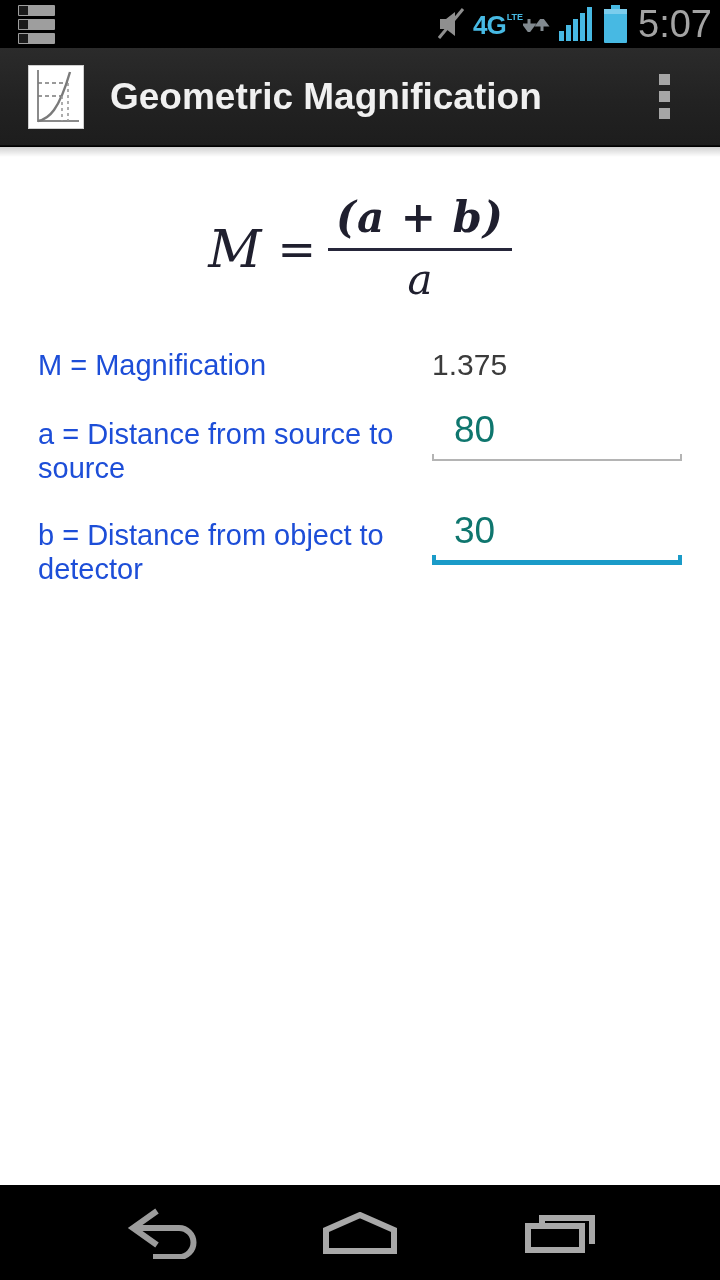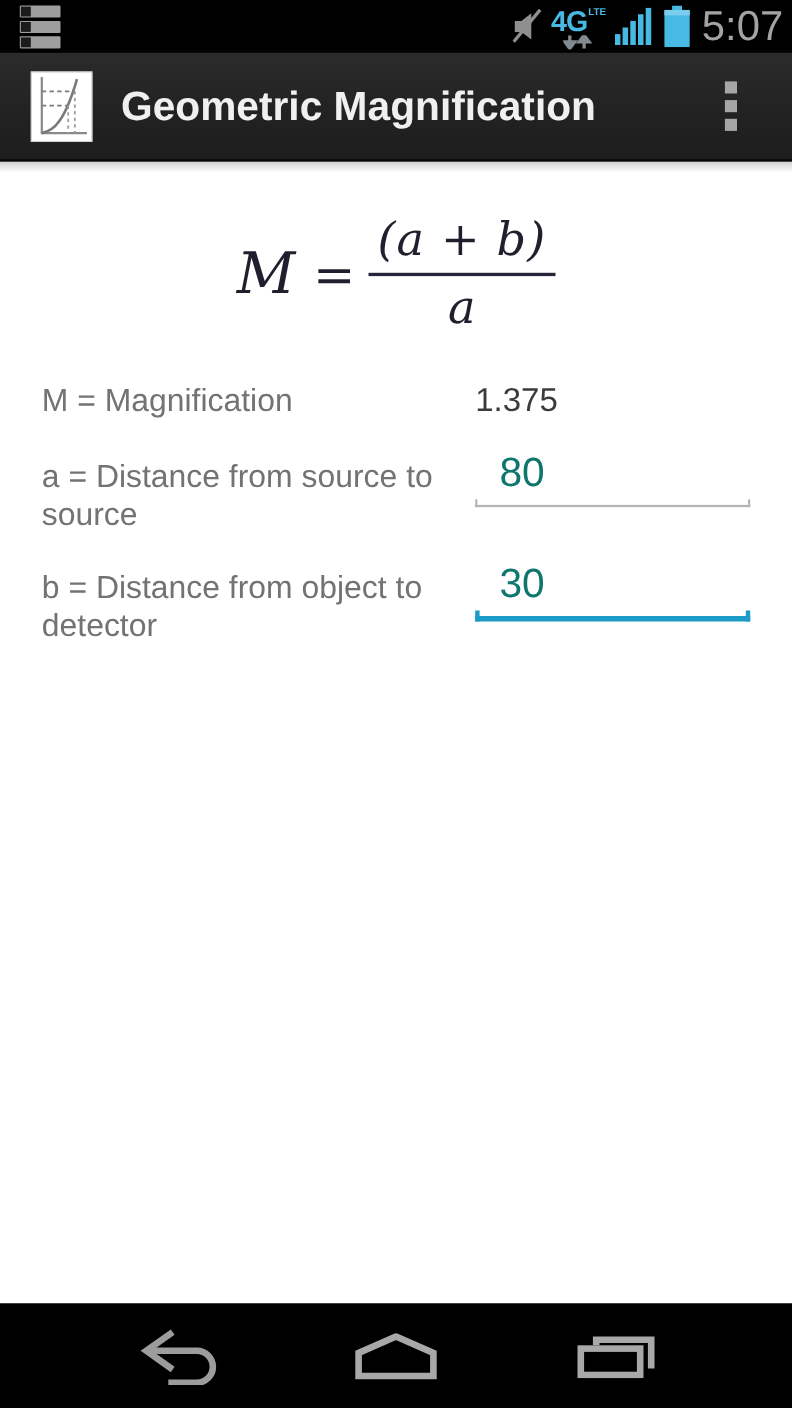--- a/index.html
+++ b/index.html
@@ -10,21 +10,21 @@
   }
   
   .status-bar{
     height:48px;background:#000;display:flex;align-items:center;
     justify-content:space-between;padding:0 8px 0 18px;box-sizing:border-box;
   }
   .notif-icon{display:flex;flex-direction:column;gap:3px;}
   .notif-row{width:37px;height:11px;background:#9e9e9e;position:relative;border-radius:1px;}
   .notif-row::before{content:"";position:absolute;left:1px;top:1px;width:9px;height:9px;background:#1b1b1b;}
   .status-right{display:flex;align-items:center;gap:8px;}
-  .network{display:flex;flex-direction:column;align-items:center;line-height:1;margin-top:2px;}
+  .network{display:flex;flex-direction:row;align-items:center;line-height:1;margin-top:2px;}
   .network-top{display:flex;align-items:flex-start;}
   .network-label{font-size:26px;font-weight:bold;color:#47b9e3;letter-spacing:-1px;}
   .network-sub{font-size:9px;font-weight:bold;color:#47b9e3;margin-left:1px;margin-top:1px;}
   .time{font-size:38px;color:#a3a3a3;margin-left:2px;}
   
   .action-bar{
     height:98px;background:linear-gradient(180deg,#2b2b2b 0%,#222 55%,#1d1d1d 100%);
     display:flex;align-items:center;padding-left:28px;position:relative;
     border-bottom:1px solid #0a0a0a;box-sizing:border-box;
   }
@@ -39,26 +39,26 @@
   .content{position:absolute;top:147px;bottom:95px;left:0;right:0;background:#fff;}
   .content::before{content:"";position:absolute;top:0;left:0;right:0;height:10px;
     background:linear-gradient(180deg,rgba(0,0,0,0.18),rgba(0,0,0,0));}
   .formula-wrap{
     padding-top:46px;display:flex;justify-content:center;align-items:center;
     font-family:"DejaVu Serif","Liberation Serif",serif;font-style:italic;color:#1f1f2e;
   }
   .f-lhs{font-size:52px;}
   .f-eq{font-size:46px;margin:0 12px 0 16px;}
   .frac{display:inline-flex;flex-direction:column;align-items:center;}
-  .f-num{font-size:42px;padding:0 8px 6px;letter-spacing:1px;}
+  .f-num{font-size:42px;padding:0 8px 6px;letter-spacing:1px;font-weight:bold;}
   .frac-bar{width:100%;height:3px;background:#26263a;}
   .f-den{font-size:42px;padding-top:4px;}
   .fields{padding:0 38px;margin-top:44px;}
   .frow{display:flex;align-items:flex-start;margin-bottom:33px;}
-  .flabel{width:394px;font-size:29px;line-height:34px;color:#737373;flex:0 0 auto;}
+  .flabel{width:394px;font-size:29px;line-height:34px;color:#1d4ed8;flex:0 0 auto;}
   .fvalue-static{font-size:30px;color:#3b3b3b;}
   .input-wrap{width:250px;margin-top:-8px;}
   .holo-input{
     display:block;width:100%;box-sizing:border-box;border:0;outline:0;background:transparent;
     font-family:"Liberation Sans",sans-serif;font-size:37px;color:#0f766e;
     padding:0 0 3px 22px;
   }
   .underline{height:7px;border-left:2px solid #b4b4b4;border-right:2px solid #b4b4b4;border-bottom:2px solid #b4b4b4;box-sizing:border-box;}
   .focused .underline{height:10px;border-left:4px solid #1a9bc8;border-right:4px solid #1a9bc8;border-bottom:5px solid #1a9bc8;}
   

